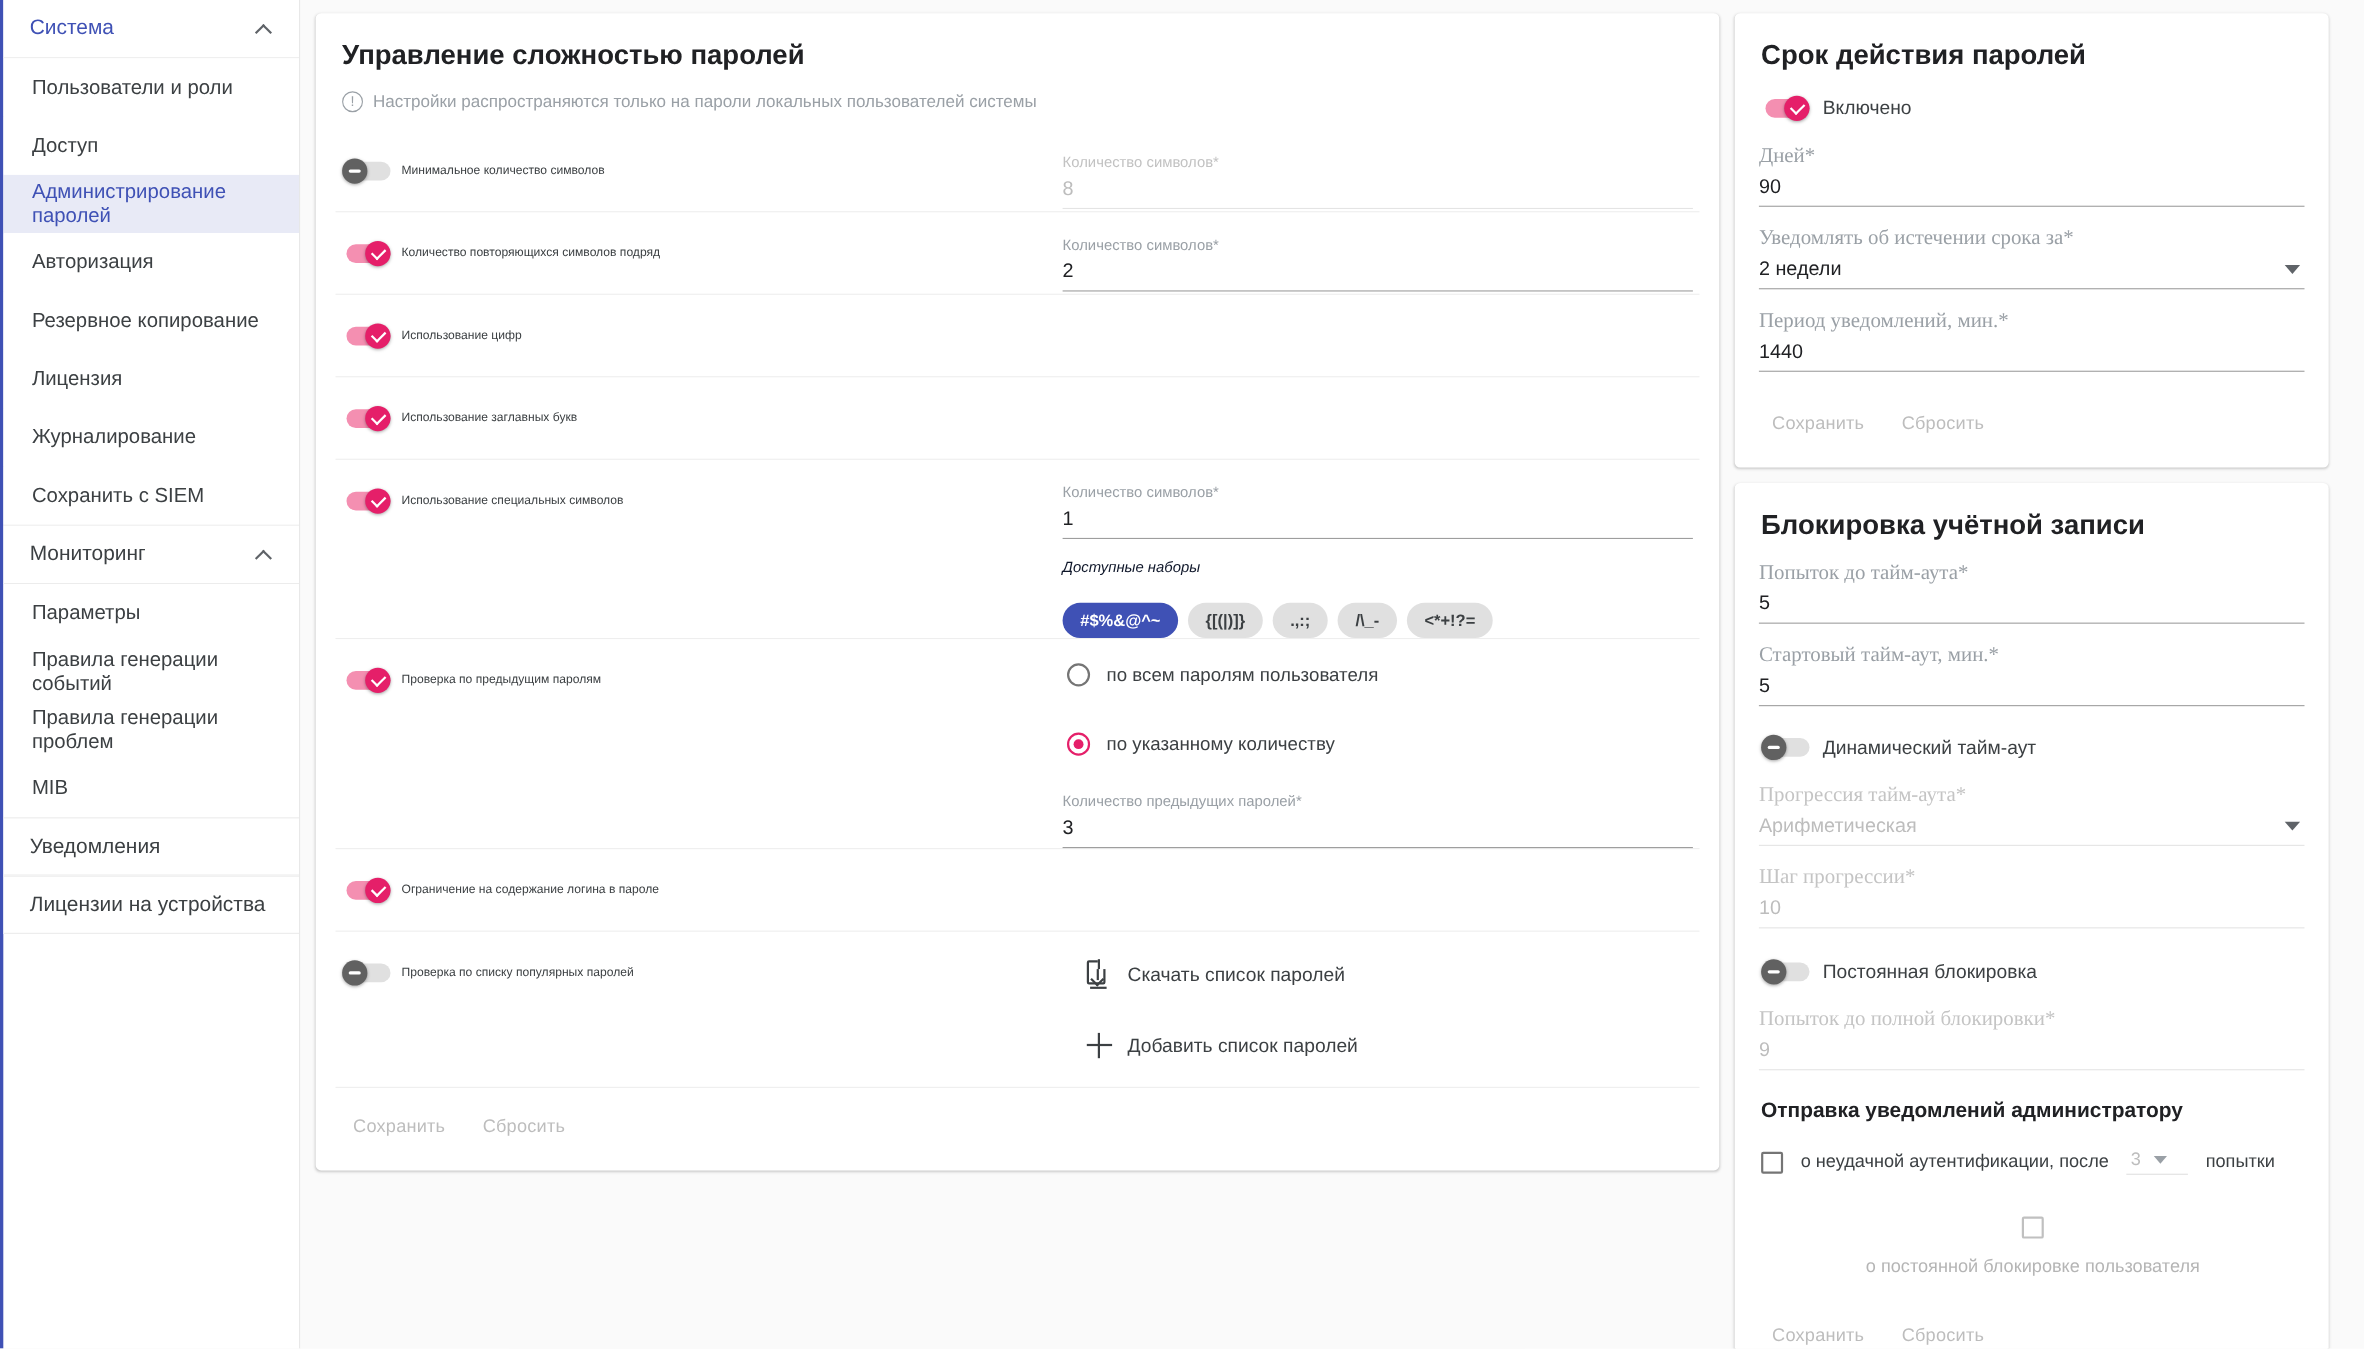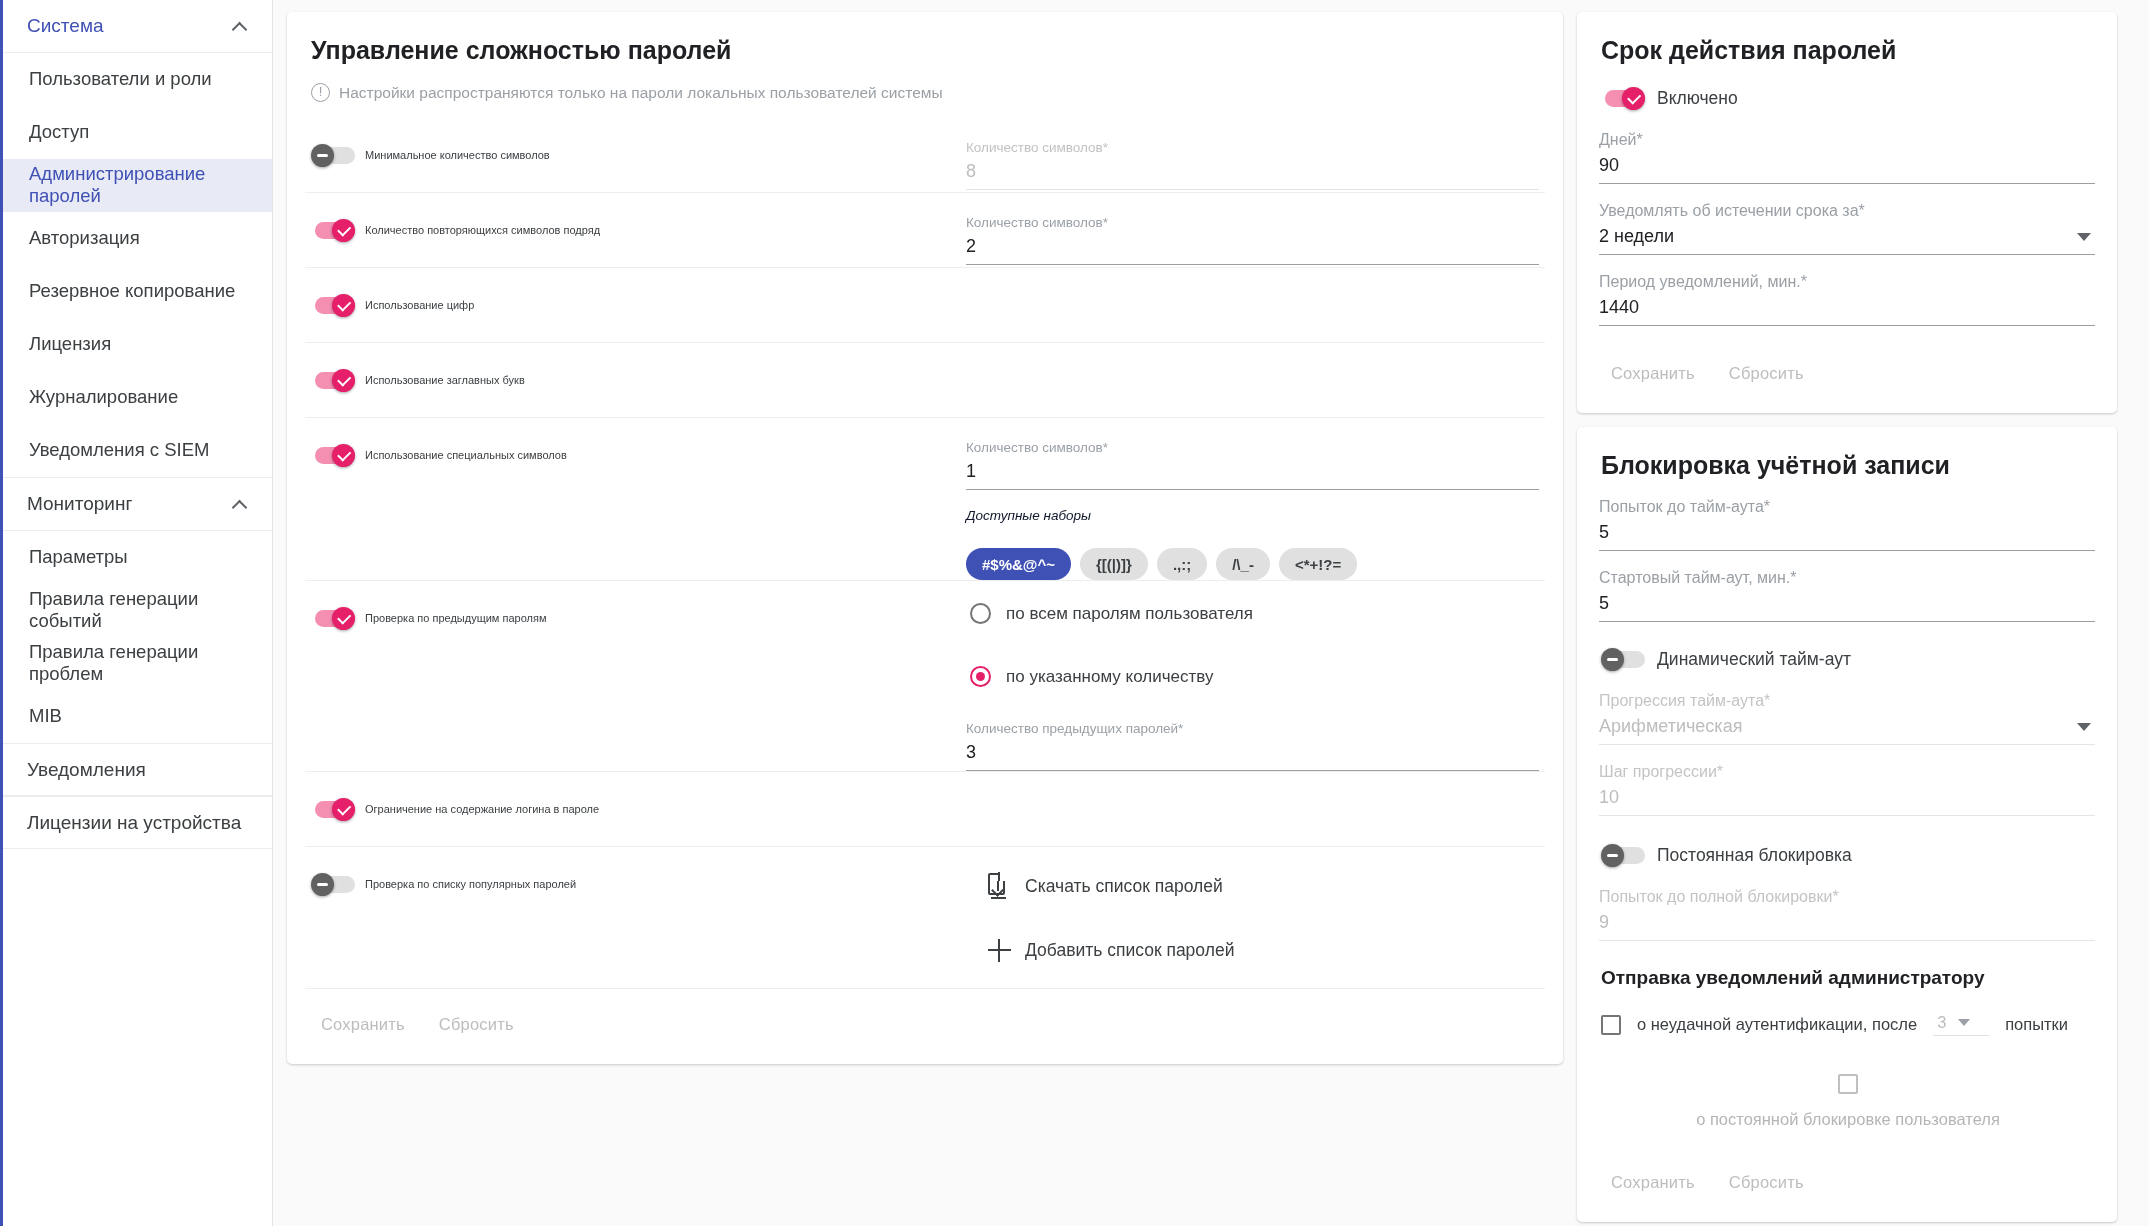--- a/index.html
+++ b/index.html
@@ -213,21 +213,21 @@
     font-size: 16.5px; color: #bdbdbd; background: transparent;
     border: none; padding: 6px 10px; cursor: pointer; letter-spacing: .2px;
     font-family:"Liberation Sans", sans-serif;
   }
 
   
   .side-body { padding: 0 22px 6px 22px; }
   .side-toggle-line { display:flex; align-items:center; gap: 12px; padding: 22px 0 4px 2px; }
   .side-toggle-label { font-size: 17.5px; color: #3c4043; }
   .side-field { padding-top: 18px; }
-  .side-field .flabel { font-size: 16px; color:#9aa0a6; margin-bottom: 6px; }
+  .side-field .flabel { font-size: 19px; color:#9aa0a6; margin-bottom: 6px; font-family: Liberation Serif, serif; }
   .side-field .fvalue {
     font-size: 18px; color:#202124; padding-bottom: 7px;
     border-bottom: 1px solid #9e9e9e; min-height: 26px;
     display:flex; align-items:center; justify-content: space-between;
   }
   .side-field.disabled .flabel { color:#c4c4c4; }
   .side-field.disabled .fvalue { color:#bdbdbd; border-bottom-color:#e4e4e4; }
 
   .subhead {
     font-size: 19px; font-weight: bold; color:#202124;
@@ -277,21 +277,21 @@
     <div class="side-item">
       <span>Резервное копирование</span>
     </div>
     <div class="side-item">
       <span>Лицензия</span>
     </div>
     <div class="side-item">
       <span>Журналирование</span>
     </div>
     <div class="side-item">
-      <span>Уведомления с SIEM</span>
+      <span>Сохранить с SIEM</span>
     </div>
 
     <div class="side-sep"></div>
 
     <div class="side-group-head plain">
       <span>Мониторинг</span>
       <span class="chev"></span>
     </div>
     <div class="side-item">
       <span>Параметры</span>

